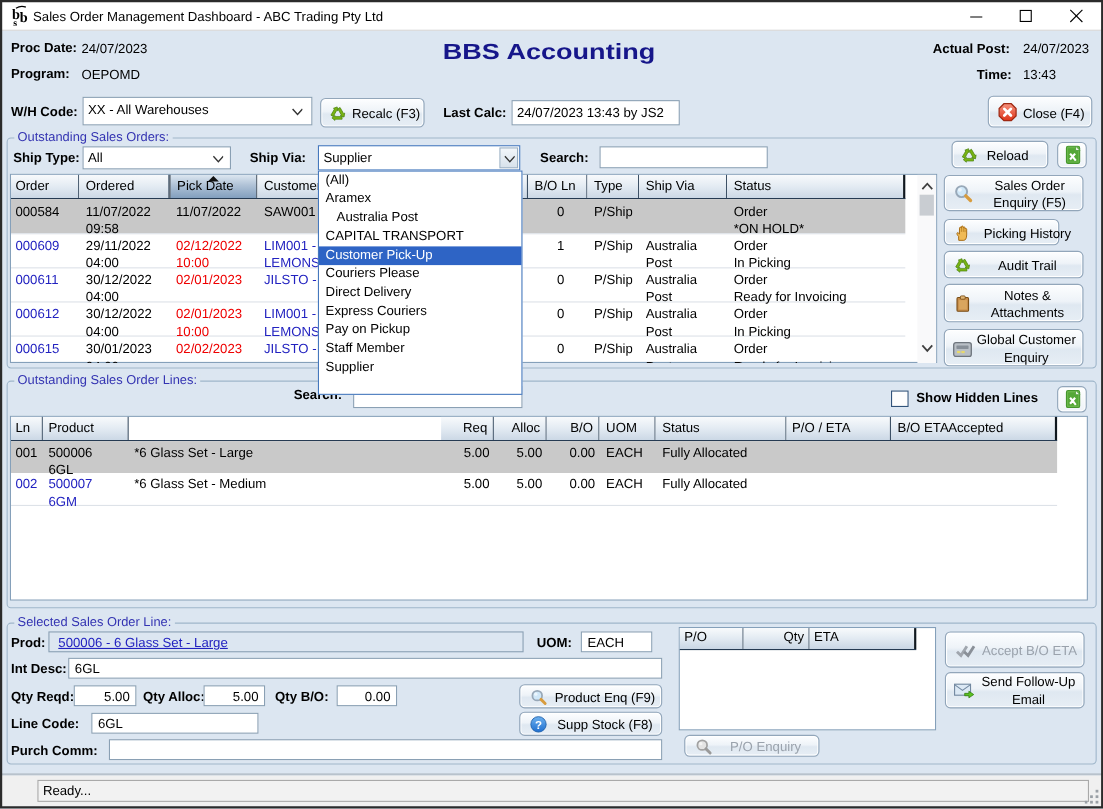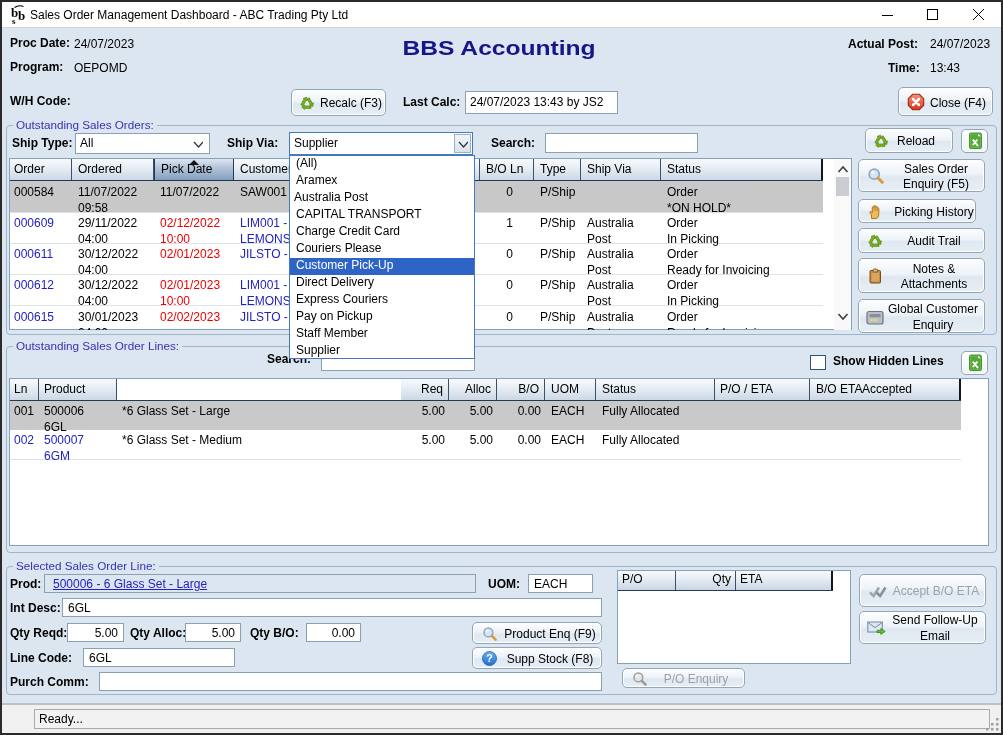--- a/index.html
+++ b/index.html
@@ -55,20 +55,26 @@
 <div class="val" style="left:74px;top:37px">24/07/2023</div>
 <div class="lbl" style="left:10px;top:60px">Program:</div>
 <div class="val" style="left:74px;top:61px">OEPOMD</div>
 <div class="abs" style="left:-3px;top:37px;width:1003px;text-align:center;font-weight:bold;font-size:20px;transform:scaleX(1.23);transform-origin:499px 0;color:#16168a">BBS Accounting</div>
 <div class="lbl" style="left:848px;top:37px">Actual Post:</div>
 <div class="val" style="left:930px;top:37px">24/07/2023</div>
 <div class="lbl" style="left:888px;top:61px">Time:</div>
 <div class="val" style="left:930px;top:61px">13:43</div>
 
 <div class="lbl" style="left:10px;top:94px">W/H Code:</div>
+<div class="combo" style="left:75px;top:88px;width:209px;height:26px">
+  <span class="tx" style="top:4px">XX - All Warehouses</span>
+  <svg class="chev" style="top:9px;right:8px" width="11" height="8">
+        <path d="M1 1 L5.5 6 L10 1" fill="none" stroke="#333" stroke-width="1.3"></path>
+      </svg>
+</div>
 <div class="btn" style="left:291px;top:89px;width:95px;height:27px">
       <svg width="16" height="16" viewBox="0 0 16 16" style="position:absolute;left:7px;top:5px">
 <g fill="#79b412" stroke="#47800a" stroke-width="0.6" stroke-linejoin="round">
 <path d="M5.5 9.9 L5.5 11 L12 11 L12 13.4 L5.5 13.4 L5.5 14.5 L2.7 12.2 Z"></path>
 <path d="M5.5 9.9 L5.5 11 L12 11 L12 13.4 L5.5 13.4 L5.5 14.5 L2.7 12.2 Z" transform="rotate(120 8 8.6)"></path>
 <path d="M5.5 9.9 L5.5 11 L12 11 L12 13.4 L5.5 13.4 L5.5 14.5 L2.7 12.2 Z" transform="rotate(240 8 8.6)"></path>
 </g>
       </svg>
       <span style="position:absolute;left:28px;top:6px;white-space:nowrap">Recalc (F3)</span>
     </div>
@@ -211,21 +217,21 @@
     </svg>
 
 <div class="btn" style="left:858px;top:159px;width:127px;height:33px">
       <svg width="18" height="18" style="position:absolute;left:8px;top:7px">
 <circle cx="7.2" cy="7.2" r="5" fill="#cfe7f8" stroke="#98a8b8" stroke-width="1.8"></circle>
 <circle cx="5.6" cy="5.6" r="1.8" fill="#ecf6fd"></circle>
 <line x1="11" y1="11" x2="15.3" y2="15.3" stroke="#d89c3e" stroke-width="3" stroke-linecap="round"></line>
       </svg>
       <div style="position:absolute;left:32px;top:2px;width:90px;text-align:center;line-height:15px">Sales Order<br>Enquiry (F5)</div>
     </div>
-<div class="btn" style="left:858px;top:199px;width:118px;height:24px">
+<div class="btn" style="left:858px;top:199px;width:105px;height:24px">
       <svg width="16" height="16" viewBox="0 0 16 16" style="position:absolute;left:8px;top:4px">
 <path d="M4.6 14.5 L4.4 10.8 C3.2 9.9 2.5 8.1 3.3 7.6 C4 7.2 4.8 8 5.2 8.9 L5.3 3.4 C5.3 2.2 7 2.2 7 3.4 L7 2.4 C7 1.2 8.7 1.2 8.7 2.4 L8.7 3.1 C8.7 2.1 10.3 2.1 10.3 3.2 L10.3 4.2 C10.3 3.4 11.8 3.4 11.8 4.4 L11.8 9.6 C11.8 12.6 10.6 14.5 9.2 14.5 Z" fill="#f0ba55" stroke="#a86c14" stroke-width="0.9"></path>
 <path d="M7 3.2 L7 6.8 M8.7 3.2 L8.7 6.8 M10.3 4.4 L10.3 7" stroke="#b27a1c" stroke-width="0.7" fill="none"></path>
       </svg>
       <div style="position:absolute;left:28px;top:5px;width:94px;text-align:center">Picking History</div>
     </div>
 <div class="btn" style="left:858px;top:228px;width:127px;height:25px">
       <svg width="16" height="16" viewBox="0 0 16 16" style="position:absolute;left:8px;top:4px">
 <g fill="#79b412" stroke="#47800a" stroke-width="0.6" stroke-linejoin="round">
 <path d="M5.5 9.9 L5.5 11 L12 11 L12 13.4 L5.5 13.4 L5.5 14.5 L2.7 12.2 Z"></path>
@@ -401,25 +407,24 @@
   <span class="tx" style="top:3px">Supplier</span>
   <span class="abs" style="right:1px;top:1px;width:17px;height:19px;background:linear-gradient(180deg,#f2f6fa,#d8e2ec);border:1px solid #9ab0c4"></span>
   <svg class="chev" style="top:8px;right:4px" width="11" height="8">
         <path d="M1 1 L5.5 6 L10 1" fill="none" stroke="#333" stroke-width="1.2"></path>
       </svg>
 </div>
 <div class="abs" style="left:289px;top:155px;width:186px;height:204px;background:#fff;border:1px solid #4578bd;z-index:49"></div>
 <div id="ddlist" style="position:absolute;left:290px;top:156px;width:184px;z-index:51;font-size:12px">
 <div style="height:17px;padding-left:6px">(All)</div>
 <div style="height:17px;padding-left:6px">Aramex</div>
-<div style="height:17px;padding-left:4px">Australia Post</div>
+<div style="height:17px;padding-left:16px">Australia Post</div>
 <div style="height:17px;padding-left:6px">CAPITAL TRANSPORT</div>
-<div style="height:17px;padding-left:6px">Charge Credit Card</div>
+<div style="height:17px;padding-left:6px;background:#2e64c5;color:#fff">Customer Pick-Up</div>
 <div style="height:17px;padding-left:6px">Couriers Please</div>
-<div style="height:17px;padding-left:6px;background:#2e64c5;color:#fff">Customer Pick-Up</div>
 <div style="height:17px;padding-left:6px">Direct Delivery</div>
 <div style="height:17px;padding-left:6px">Express Couriers</div>
 <div style="height:17px;padding-left:6px">Pay on Pickup</div>
 <div style="height:17px;padding-left:6px">Staff Member</div>
 <div style="height:17px;padding-left:6px">Supplier</div>
 </div>
 
 <div class="abs" style="left:0px;top:703px;width:1003px;height:2px;background:#b8c2cc"></div>
 <div class="abs" style="left:0px;top:705px;width:1003px;height:28px;background:#f0f0f0"></div>
 <div class="abs" style="left:34px;top:709px;width:956px;height:20px;background:#f2f2f2;border:1px solid #a9a9a9"></div>

